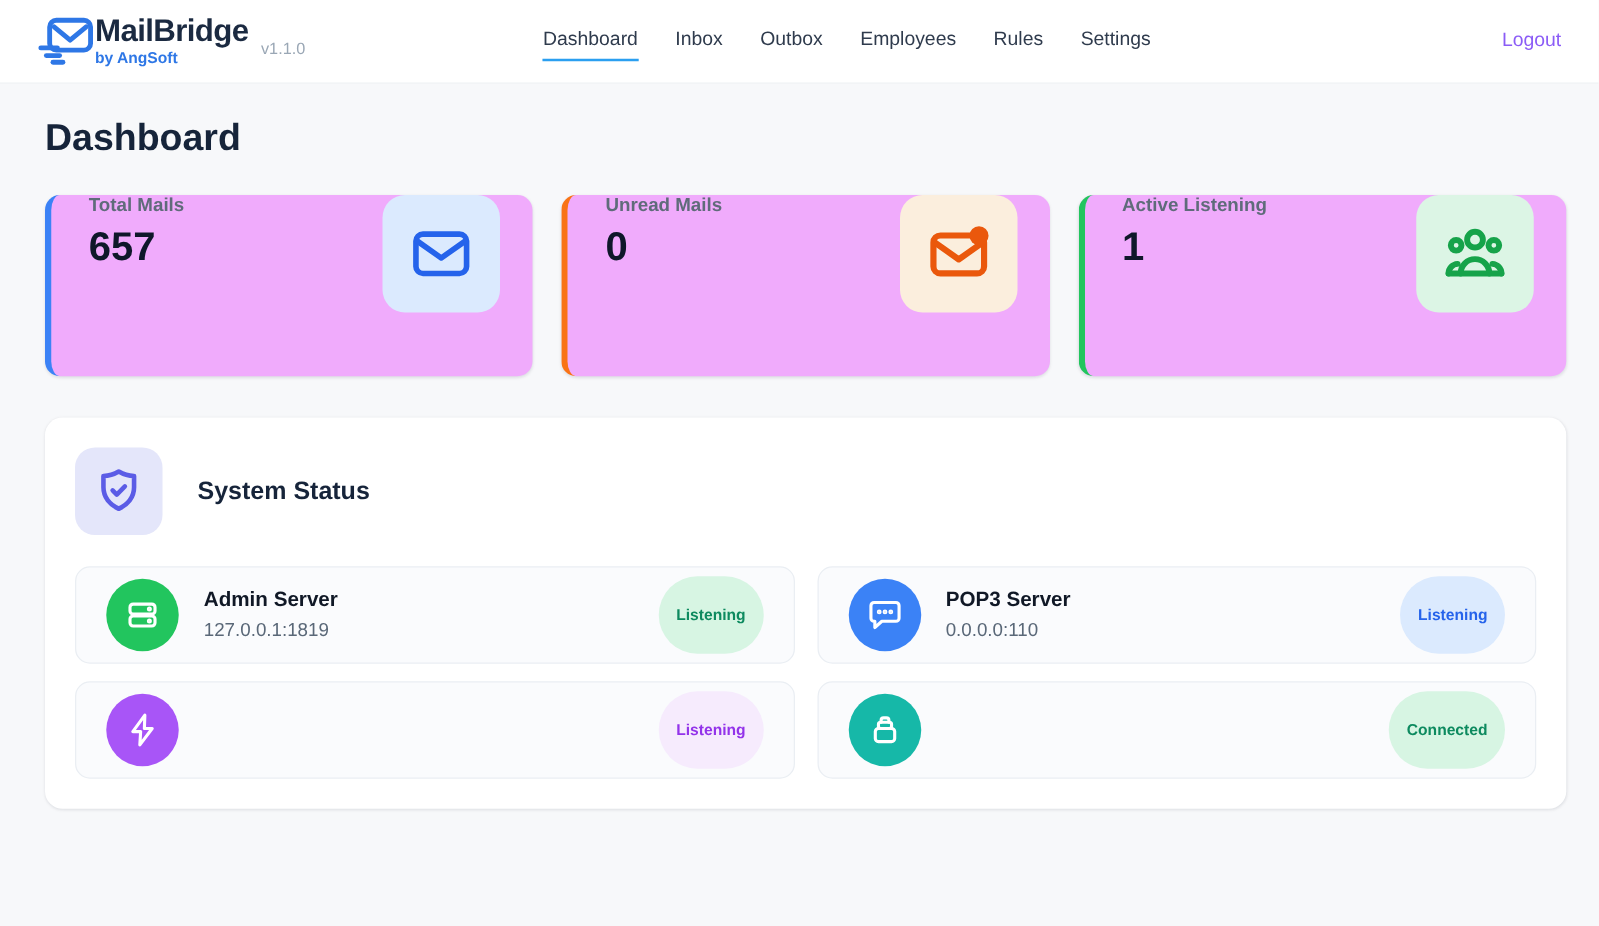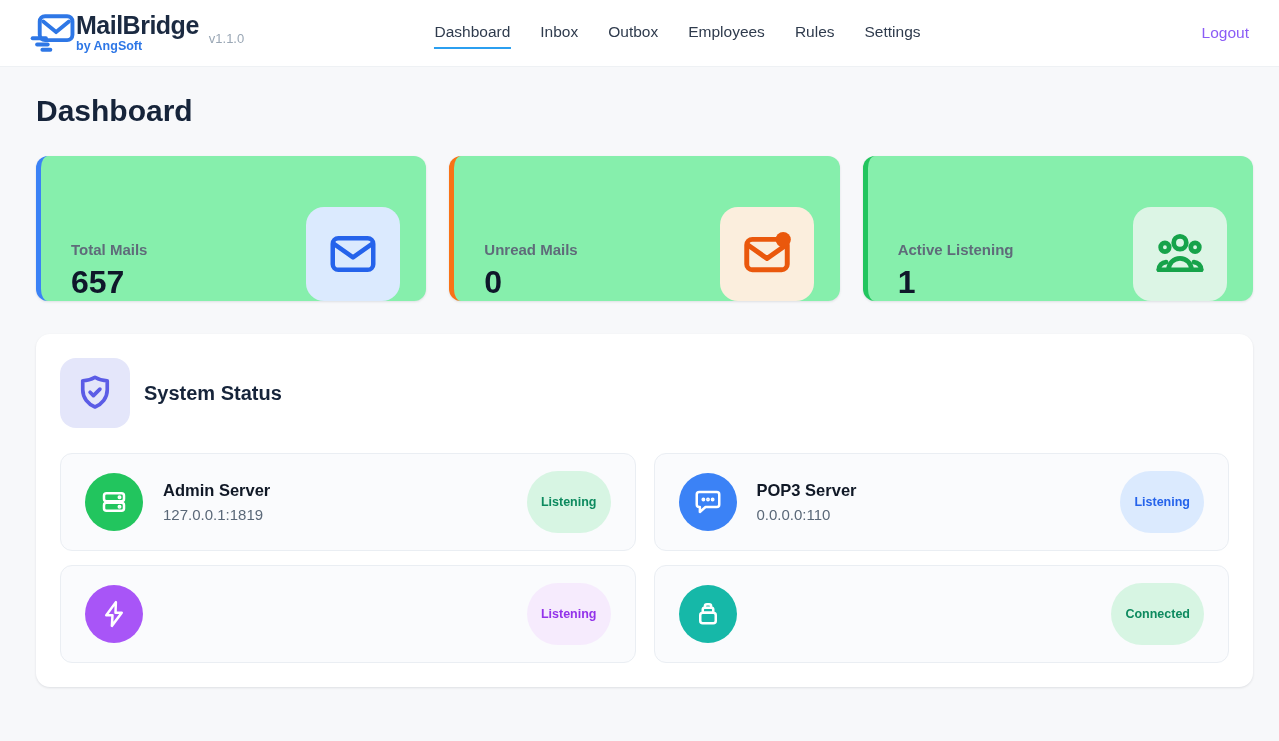--- a/index.html
+++ b/index.html
@@ -30,53 +30,53 @@
   }
   .nav a.active { border-bottom-color:#2b9ff0; }
   .logout { margin-left:auto; font-size:15.5px; color:#8b5cf6; text-decoration:none; cursor:pointer; }
   
   .main { padding:27px 26px 0 36px; }
   .page-title { font-size:30px; font-weight:800; color:#16243a; }
   .page-sub { font-size:15px; color:#5c6b7b; margin-top:14px; }
   
   .stats { display:grid; grid-template-columns:repeat(3,1fr); gap:23px; margin-top:28px; }
   .stat-card {
-    background:#86efac; border-radius:12px; height:145px;
+    background:#f0abfc; border-radius:12px; height:145px;
     box-shadow:0 1px 3px rgba(16,24,40,.07), 0 1px 2px rgba(16,24,40,.04);
-    border-left:5px solid; padding:0 26px 0 30px;
-    display:flex; align-items:flex-end; justify-content:space-between;
+    border-left:5px solid; padding:0 26px 10px 30px;
+    display:flex; align-items:flex-start; justify-content:space-between;
   }
   .stat-card.s-blue   { border-left-color:var(--accent-blue); }
   .stat-card.s-orange { border-left-color:var(--accent-orange); }
   .stat-card.s-green  { border-left-color:var(--accent-green); }
   .stat-label { font-size:15px; font-weight:600; color:#5f6b7a; }
   .stat-value { font-size:32px; font-weight:800; color:#0f172a; margin-top:6px; }
   .stat-icon-box {
     width:94px; height:94px; border-radius:18px;
     display:flex; align-items:center; justify-content:center;
   }
   .s-blue   .stat-icon-box { background:var(--accent-blue-bg); }
   .s-orange .stat-icon-box { background:var(--accent-orange-bg); }
   .s-green  .stat-icon-box { background:var(--accent-green-bg); }
   
   .panel {
     margin-top:33px; background:#fff; border-radius:14px;
     box-shadow:0 1px 3px rgba(16,24,40,.07), 0 1px 2px rgba(16,24,40,.04);
     padding:24px;
   }
-  .panel-head { display:flex; align-items:center; gap:14px; }
+  .panel-head { display:flex; align-items:center; gap:28px; }
   .panel-icon-box {
     width:70px; height:70px; border-radius:16px; background:var(--indigo-bg);
     display:flex; align-items:center; justify-content:center;
   }
   .panel-title { font-size:20px; font-weight:800; color:#16243a; }
   .servers { margin-top:25px; display:grid; grid-template-columns:1fr 1fr; gap:14px 18px; }
   .server-card {
     background:#fafbfd; border:1px solid #eaeef3; border-radius:12px;
-    height:98px; padding:0 24px; display:flex; align-items:center;
+    height:78px; padding:0 24px; display:flex; align-items:center;
   }
   .server-circle {
     width:58px; height:58px; border-radius:50%; flex:0 0 58px;
     display:flex; align-items:center; justify-content:center; margin-right:20px;
   }
   .c-green  { background:var(--circle-green); }
   .c-blue   { background:var(--circle-blue); }
   .c-purple { background:var(--circle-purple); }
   .c-teal   { background:var(--circle-teal); }
   .server-name { font-size:16.5px; font-weight:700; color:#101826; }

